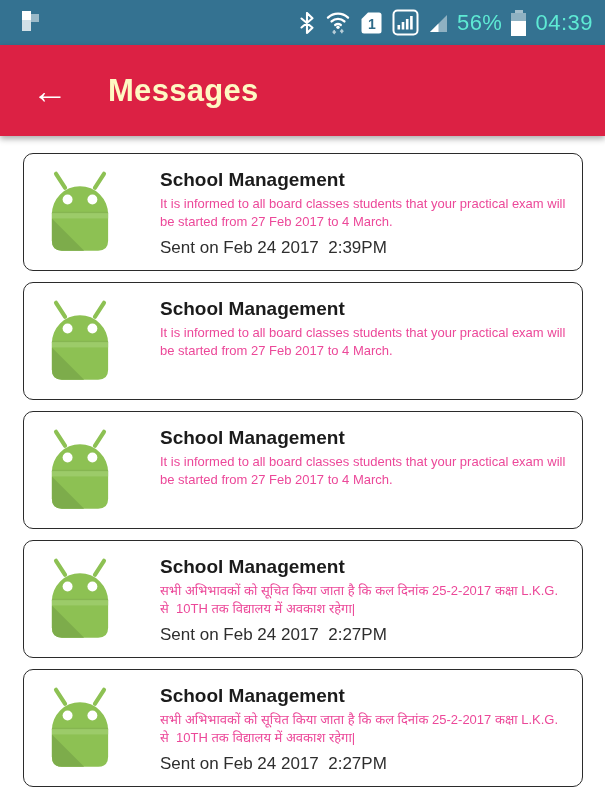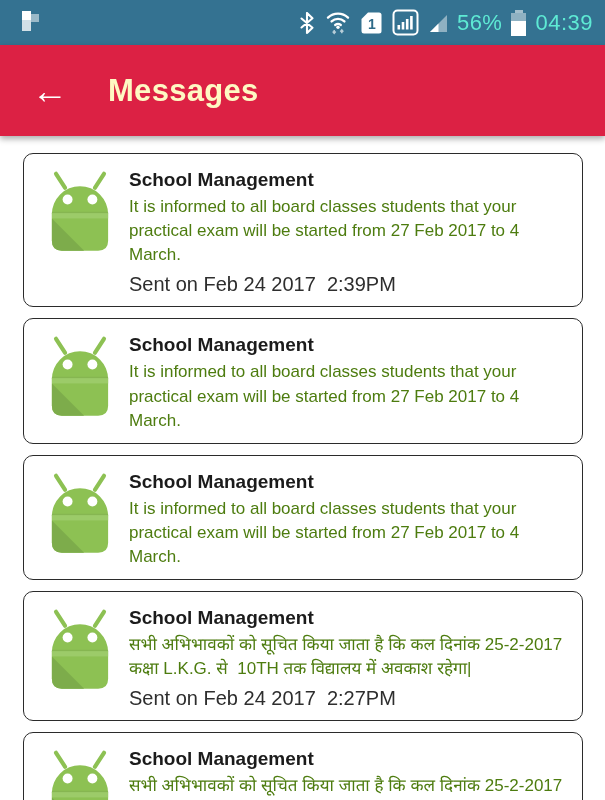--- a/index.html
+++ b/index.html
@@ -88,39 +88,40 @@
   }
   .card {
     border: 1px solid #2b2b2b;
     border-radius: 10px;
     background: #ffffff;
     display: flex;
     align-items: flex-start;
     padding: 12px 14px 10px 16px;
     margin-bottom: 11px;
     min-height: 118px;
+    gap: 31px;
   }
   .icon-wrap { width: 80px; flex: none; margin-top: 2px; }
   .icon-wrap svg { display: block; }
   .card-text { flex: 1; margin-left: 9px; min-width: 0; }
   .msg-title {
     font-size: 19px;
     font-weight: bold;
     color: #1b1b1b;
     margin-top: 3px;
     margin-bottom: 4px;
   }
   .msg-body {
-    font-size: 17px;
-    color: #4d7c0f;
+    font-size: 13px;
+    color: #ec4899;
     line-height: 1.42;
     white-space: pre-wrap;
   }
   .msg-sent {
-    font-size: 20px;
+    font-size: 17px;
     color: #2e2e2e;
     margin-top: 6px;
     white-space: pre-wrap;
   }
 </style>
 </head>
 <body>
 
 <div class="screen">
 

